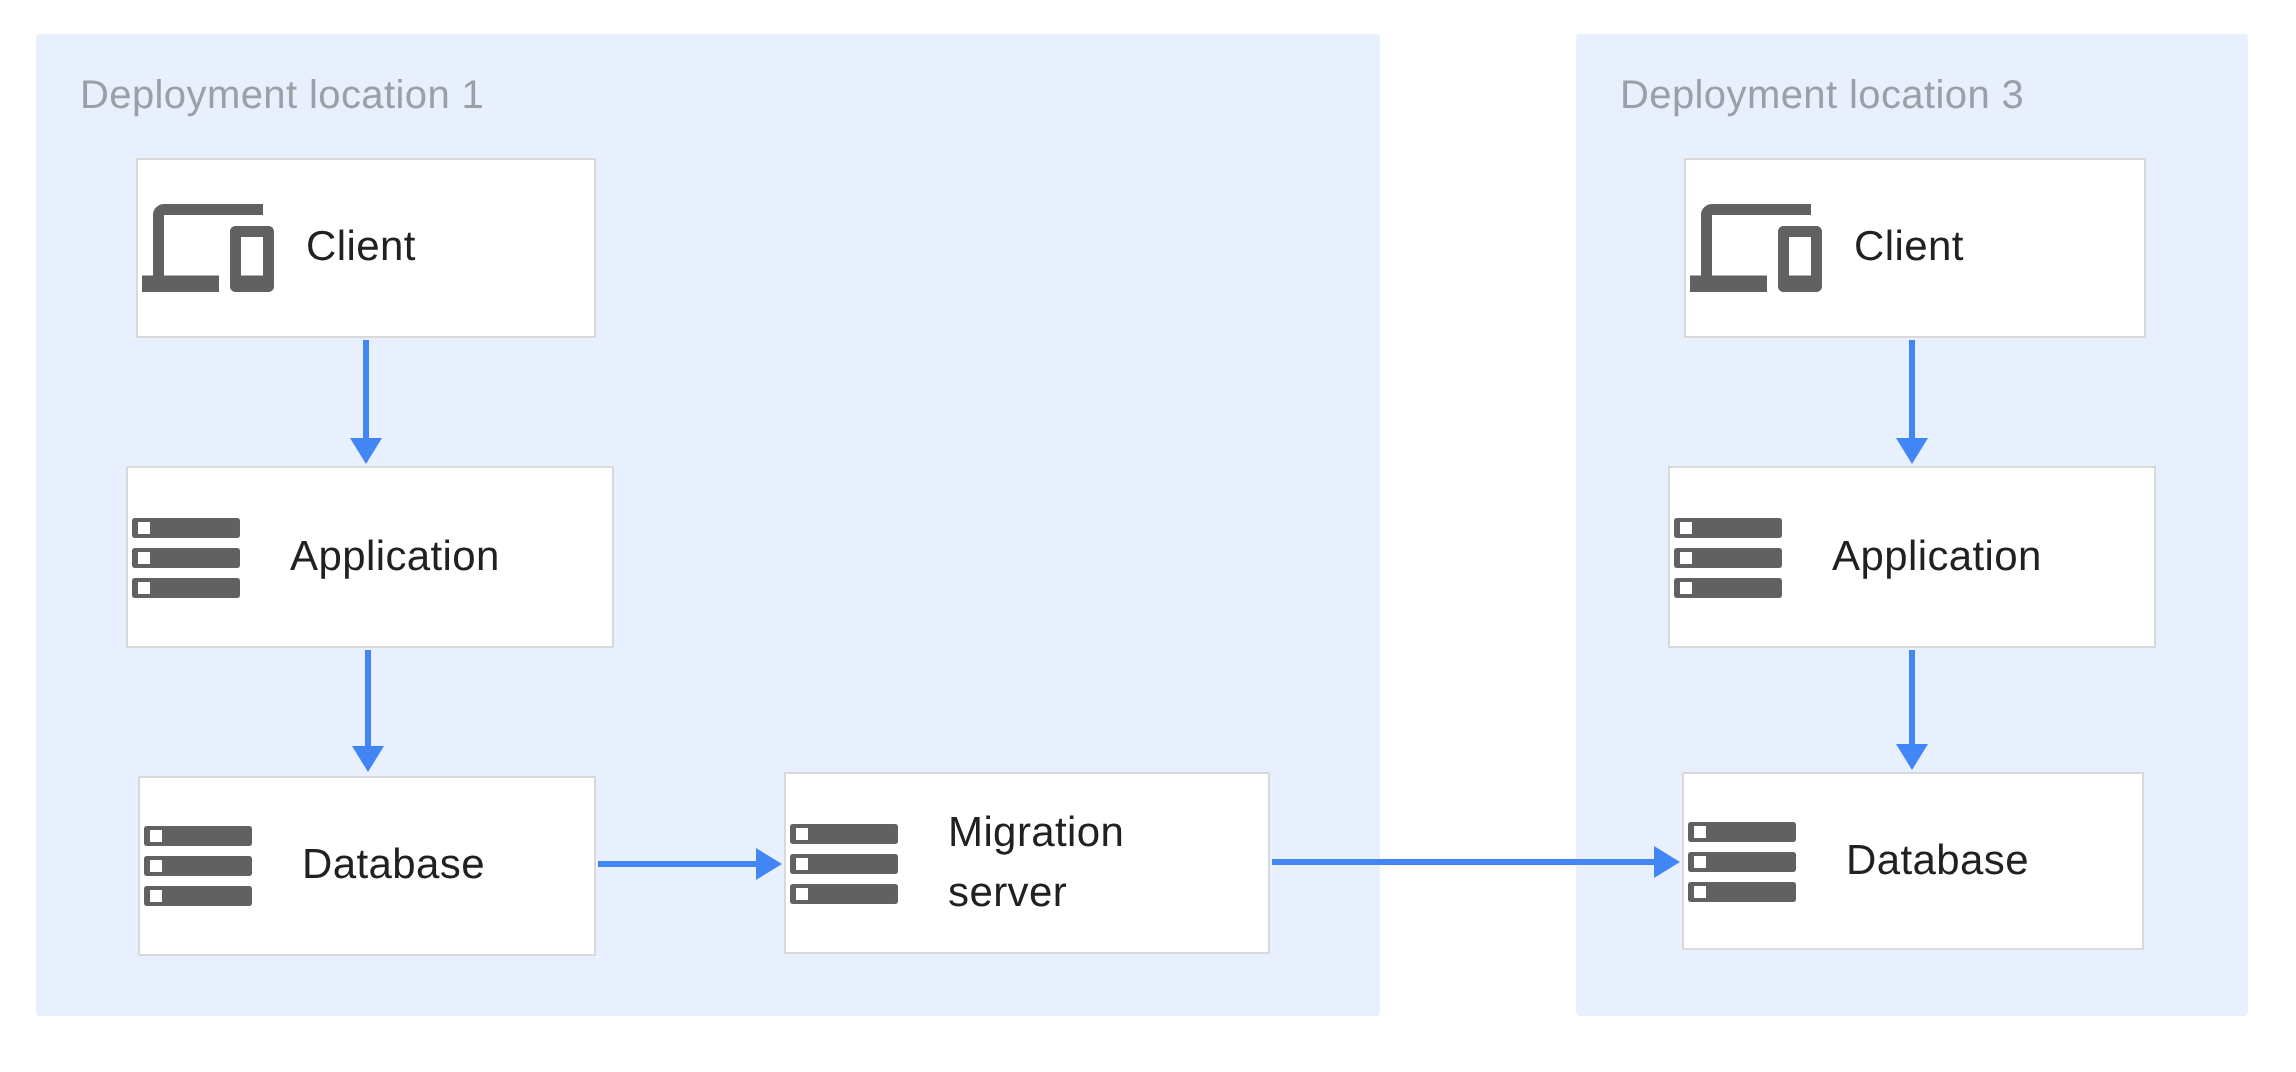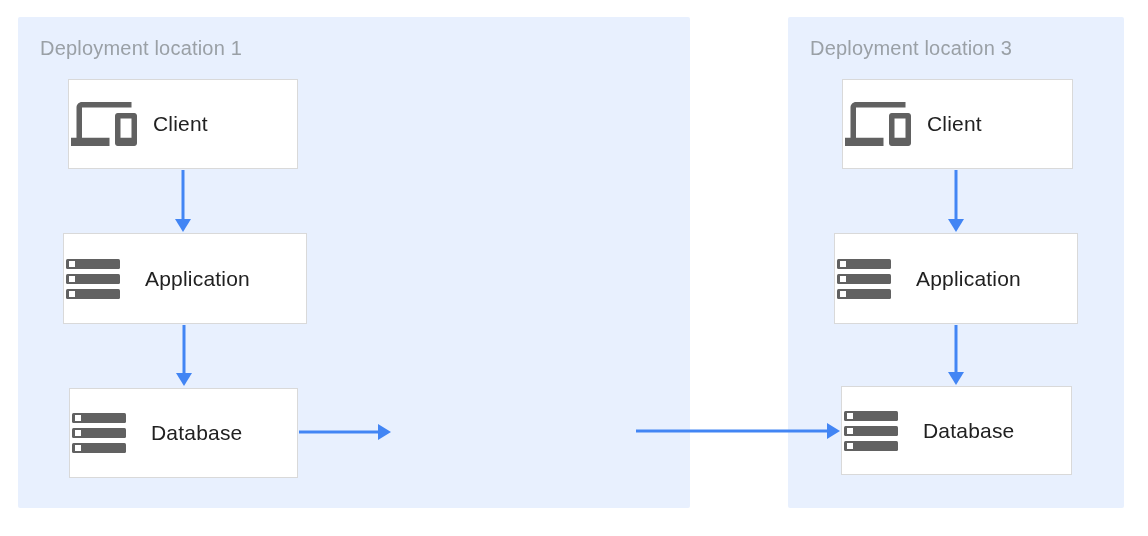--- a/index.html
+++ b/index.html
@@ -151,20 +151,33 @@
         <rect x="0" y="15" width="54" height="10" rx="1.5" fill="#616161"></rect>
         <rect x="0" y="30" width="54" height="10" rx="1.5" fill="#616161"></rect>
         <rect x="3" y="2" width="6" height="6" fill="#ffffff"></rect>
         <rect x="3" y="17" width="6" height="6" fill="#ffffff"></rect>
         <rect x="3" y="32" width="6" height="6" fill="#ffffff"></rect>
       </svg>
     </span>
     <span class="node-label">Database</span>
   </div>
 
+  <div class="node" style="left:392px; top:386px; width:243px; height:91px;">
+    <span class="icon gap-server">
+      <svg width="54" height="40" viewBox="0 0 54 40">
+        <rect x="0" y="0" width="54" height="10" rx="1.5" fill="#616161"></rect>
+        <rect x="0" y="15" width="54" height="10" rx="1.5" fill="#616161"></rect>
+        <rect x="0" y="30" width="54" height="10" rx="1.5" fill="#616161"></rect>
+        <rect x="3" y="2" width="6" height="6" fill="#ffffff"></rect>
+        <rect x="3" y="17" width="6" height="6" fill="#ffffff"></rect>
+        <rect x="3" y="32" width="6" height="6" fill="#ffffff"></rect>
+      </svg>
+    </span>
+    <span class="node-label wrap-label">Migration server</span>
+  </div>
 
   <div class="node" style="left:842px; top:79px; width:231px; height:90px;">
     <span class="icon gap-devices">
       <svg width="66" height="66" viewBox="0 0 24 24" fill="#616161">
         <path d="M4 6h18V4H4c-1.1 0-2 .9-2 2v11H0v3h14v-3H4V6zm19 2h-6c-.55 0-1 .45-1 1v10c0 .55.45 1 1 1h6c.55 0 1-.45 1-1V9c0-.55-.45-1-1-1zm-1 9h-4v-7h4v7z"></path>
       </svg>
     </span>
     <span class="node-label">Client</span>
   </div>
 

